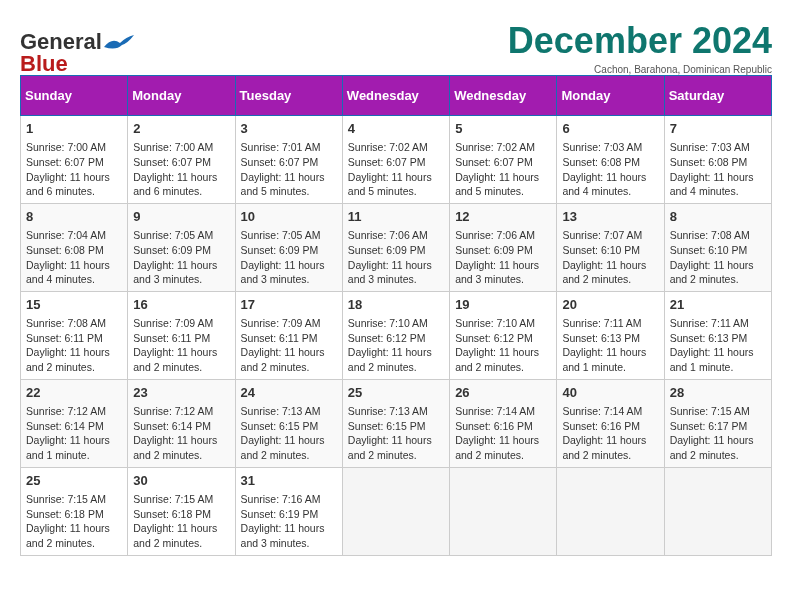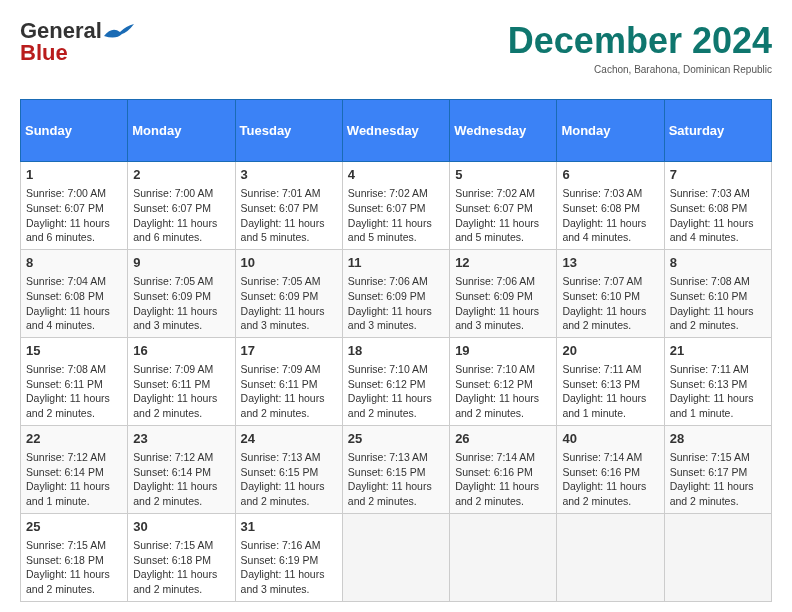--- a/index.html
+++ b/index.html
@@ -6,22 +6,22 @@
     body {
       font-family: Arial, sans-serif;
       background: #fff;
       width: 792px;
       min-height: 612px;
       padding: 20px;
     }
     .header-area {
       display: flex;
       justify-content: space-between;
-      align-items: flex-start;
-      margin-bottom: 24px;
+      align-items: flex-end;
+      margin-bottom: 0;
     }
     .logo {
       display: flex;
       flex-direction: column;
       align-items: flex-start;
     }
     .logo-text {
       font-size: 22px;
       font-weight: bold;
       color: #333;
@@ -46,23 +46,23 @@
       font-size: 10px;
       color: #555;
       margin-top: 2px;
     }
     .calendar {
       width: 100%;
       border-collapse: collapse;
       font-size: 11px;
     }
     .calendar th {
-      background-color: #3b82f6;
+      background-color: #a21caf;
       color: white;
-      padding: 23px 4px;
+      padding: 12px 4px;
       text-align: left;
       font-size: 13px;
       font-weight: bold;
       border: 1px solid #1a6bb5;
     }
     .calendar td {
       border: 1px solid #ccc;
       padding: 4px 5px;
       vertical-align: top;
       height: 80px;

